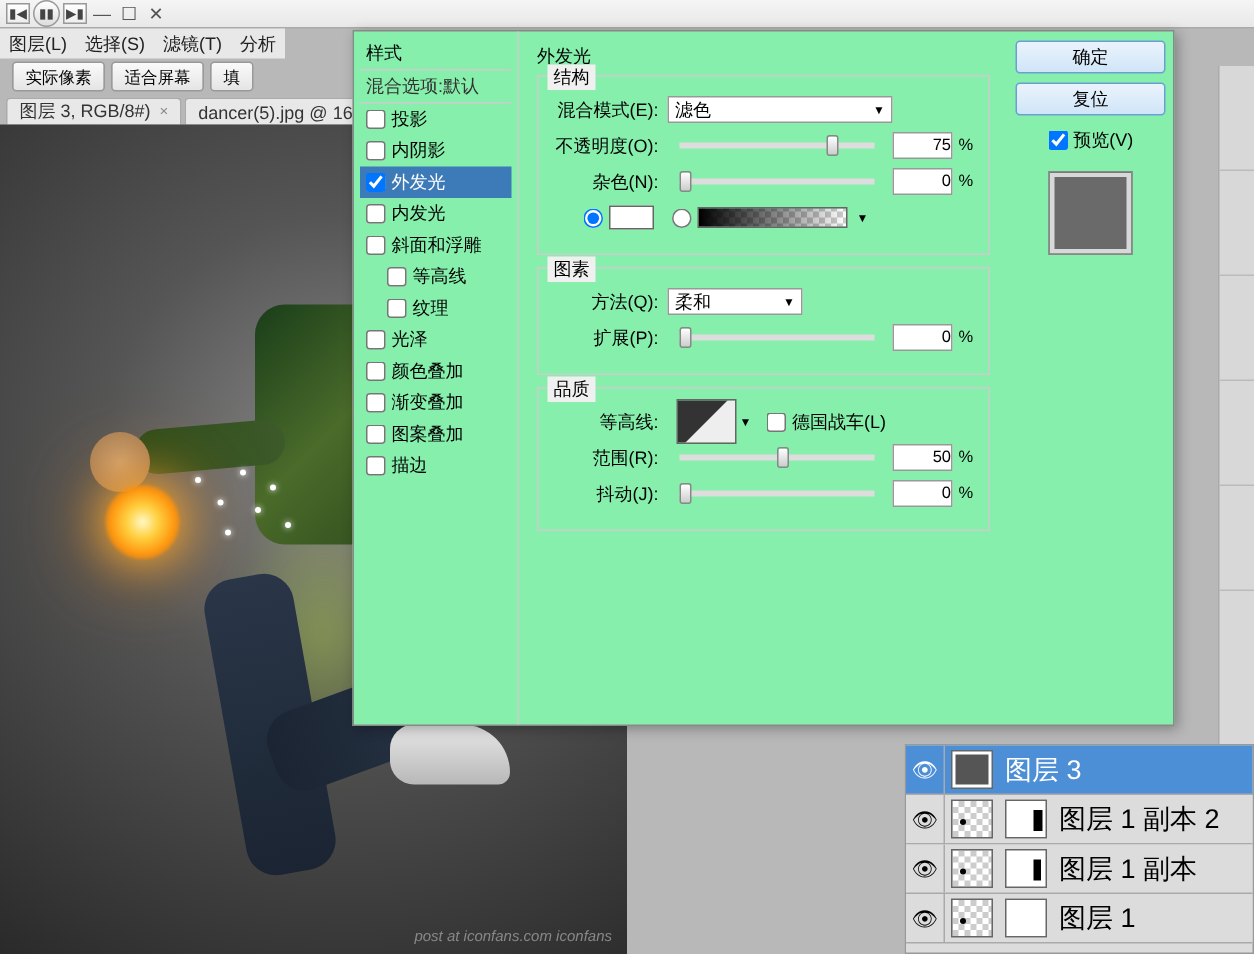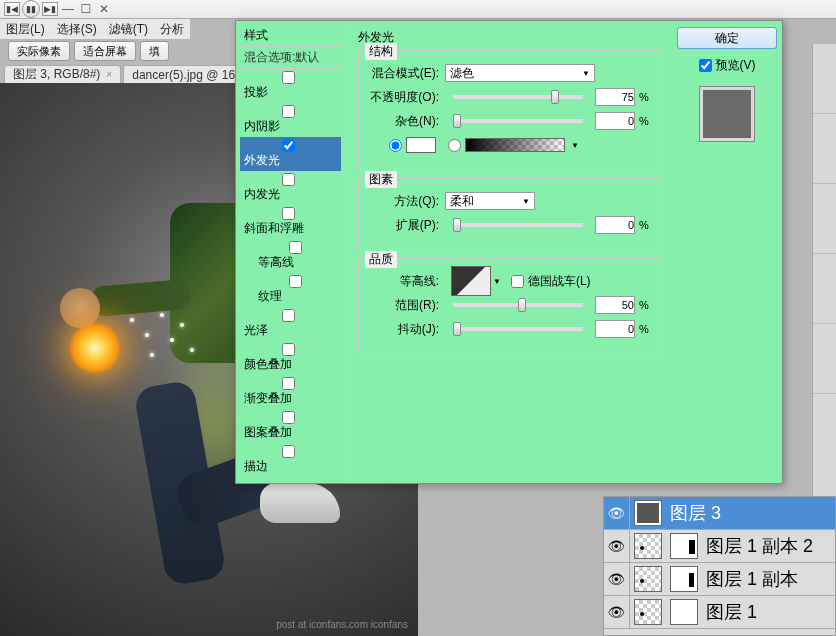--- a/index.html
+++ b/index.html
@@ -32,28 +32,28 @@
 .torso { position:absolute; left:140px; top:80px; width:110px; height:160px; background:linear-gradient(135deg,#1a3d1a,#4a6b2a,#2d4a1d); border-radius:20px 30px 40px 20px; }
 .arm { position:absolute; left:60px; top:160px; width:100px; height:30px; background:linear-gradient(90deg,#2a4a1a,#3d5a2a); border-radius:15px; transform:rotate(-5deg); }
 .hand { position:absolute; left:30px; top:165px; width:40px; height:40px; background:radial-gradient(circle,#c9a074,#a07850); border-radius:50%; }
 .orb { position:absolute; left:40px; top:200px; width:50px; height:50px; background:radial-gradient(circle,#fff8c8 0%,#ffd040 30%,#ff9810 60%,rgba(255,120,0,0.2) 100%); border-radius:50%; filter:blur(1px); box-shadow:0 0 30px #ffb030,0 0 60px #ff9020; }
 .spark { position:absolute; width:4px; height:4px; background:#fff; border-radius:50%; box-shadow:0 0 4px #fff; }
 .legs { position:absolute; left:100px; top:260px; width:200px; height:250px; }
 .leg1 { position:absolute; left:20px; top:0; width:60px; height:200px; background:linear-gradient(#2a3648,#1a2432); border-radius:20px; transform:rotate(-10deg); }
 .leg2 { position:absolute; left:90px; top:30px; width:55px; height:140px; background:linear-gradient(#2a3648,#1a2432); border-radius:20px; transform:rotate(70deg); }
 .shoe { position:absolute; left:130px; top:100px; width:80px; height:40px; background:linear-gradient(#e8e8e8,#b8b8b8); border-radius:20px 40px 10px 20px; }
 .glow-body { position:absolute; left:120px; top:200px; width:130px; height:200px; background:radial-gradient(ellipse,rgba(180,220,60,0.4),transparent 70%); filter:blur(8px); }
-.watermark { position:absolute; bottom:6px; right:10px; color:#888; font-size:10px; }
+.watermark { position:absolute; bottom:6px; right:10px; color:#888; font-size:10px; font-style:italic; }
 
 
 .dialog { position:absolute; top:20px; left:235px; width:548px; height:464px; background:#86efac; border:1px solid #888; box-shadow:2px 2px 8px rgba(0,0,0,0.3); display:flex; }
 .dlg-left { width:110px; border-right:1px solid #ccc; padding:4px; }
 .dlg-left-title { font-size:12px; border-bottom:1px solid #ccc; padding:2px 4px; }
 .dlg-left-sub { font-size:12px; border-bottom:1px solid #ccc; padding:2px 4px; color:#333; }
-.style-item { display:flex; padding:2px 4px; cursor:pointer;flex-direction:column; }
+.style-item { display:flex; align-items:center; padding:2px 4px; cursor:pointer; }
 .style-item input { margin-right:4px; }
 .style-item.sel { background:#3d7ab8; color:#fff; }
 .style-item.indent { padding-left:18px; }
 
 .dlg-mid { flex:1; padding:8px 12px; }
 .group { border:1px solid #ccc; padding:8px 10px 10px; margin-bottom:8px; position:relative; }
 .group-title { position:absolute; top:-8px; left:6px; background:#f0f0f0; padding:0 4px; font-size:12px; }
 .outer-title { font-size:12px; margin-bottom:4px; }
 .row { display:flex; align-items:center; margin:4px 0; height:20px; }
 .row .lbl { width:70px; text-align:right; margin-right:6px; font-size:12px; }
@@ -293,20 +293,21 @@
             <div class="slider-thumb" style="left:0"></div>
           </div>
         <input class="numbox" value="0" style="">
         <span class="unit">%</span>
       </div>
     </div>
   </div>
 
   <div class="dlg-right">
     <button class="d-btn def">确定</button>
+    <button class="d-btn">复位</button>
     <label class="preview-chk">
       <input type="checkbox" checked="" style="">
       <span>预览(V)</span>
     </label>
     <div class="preview-sw"></div>
   </div>
 </div>
 
 <div class="rpanel">
   <div class="slot"></div>

